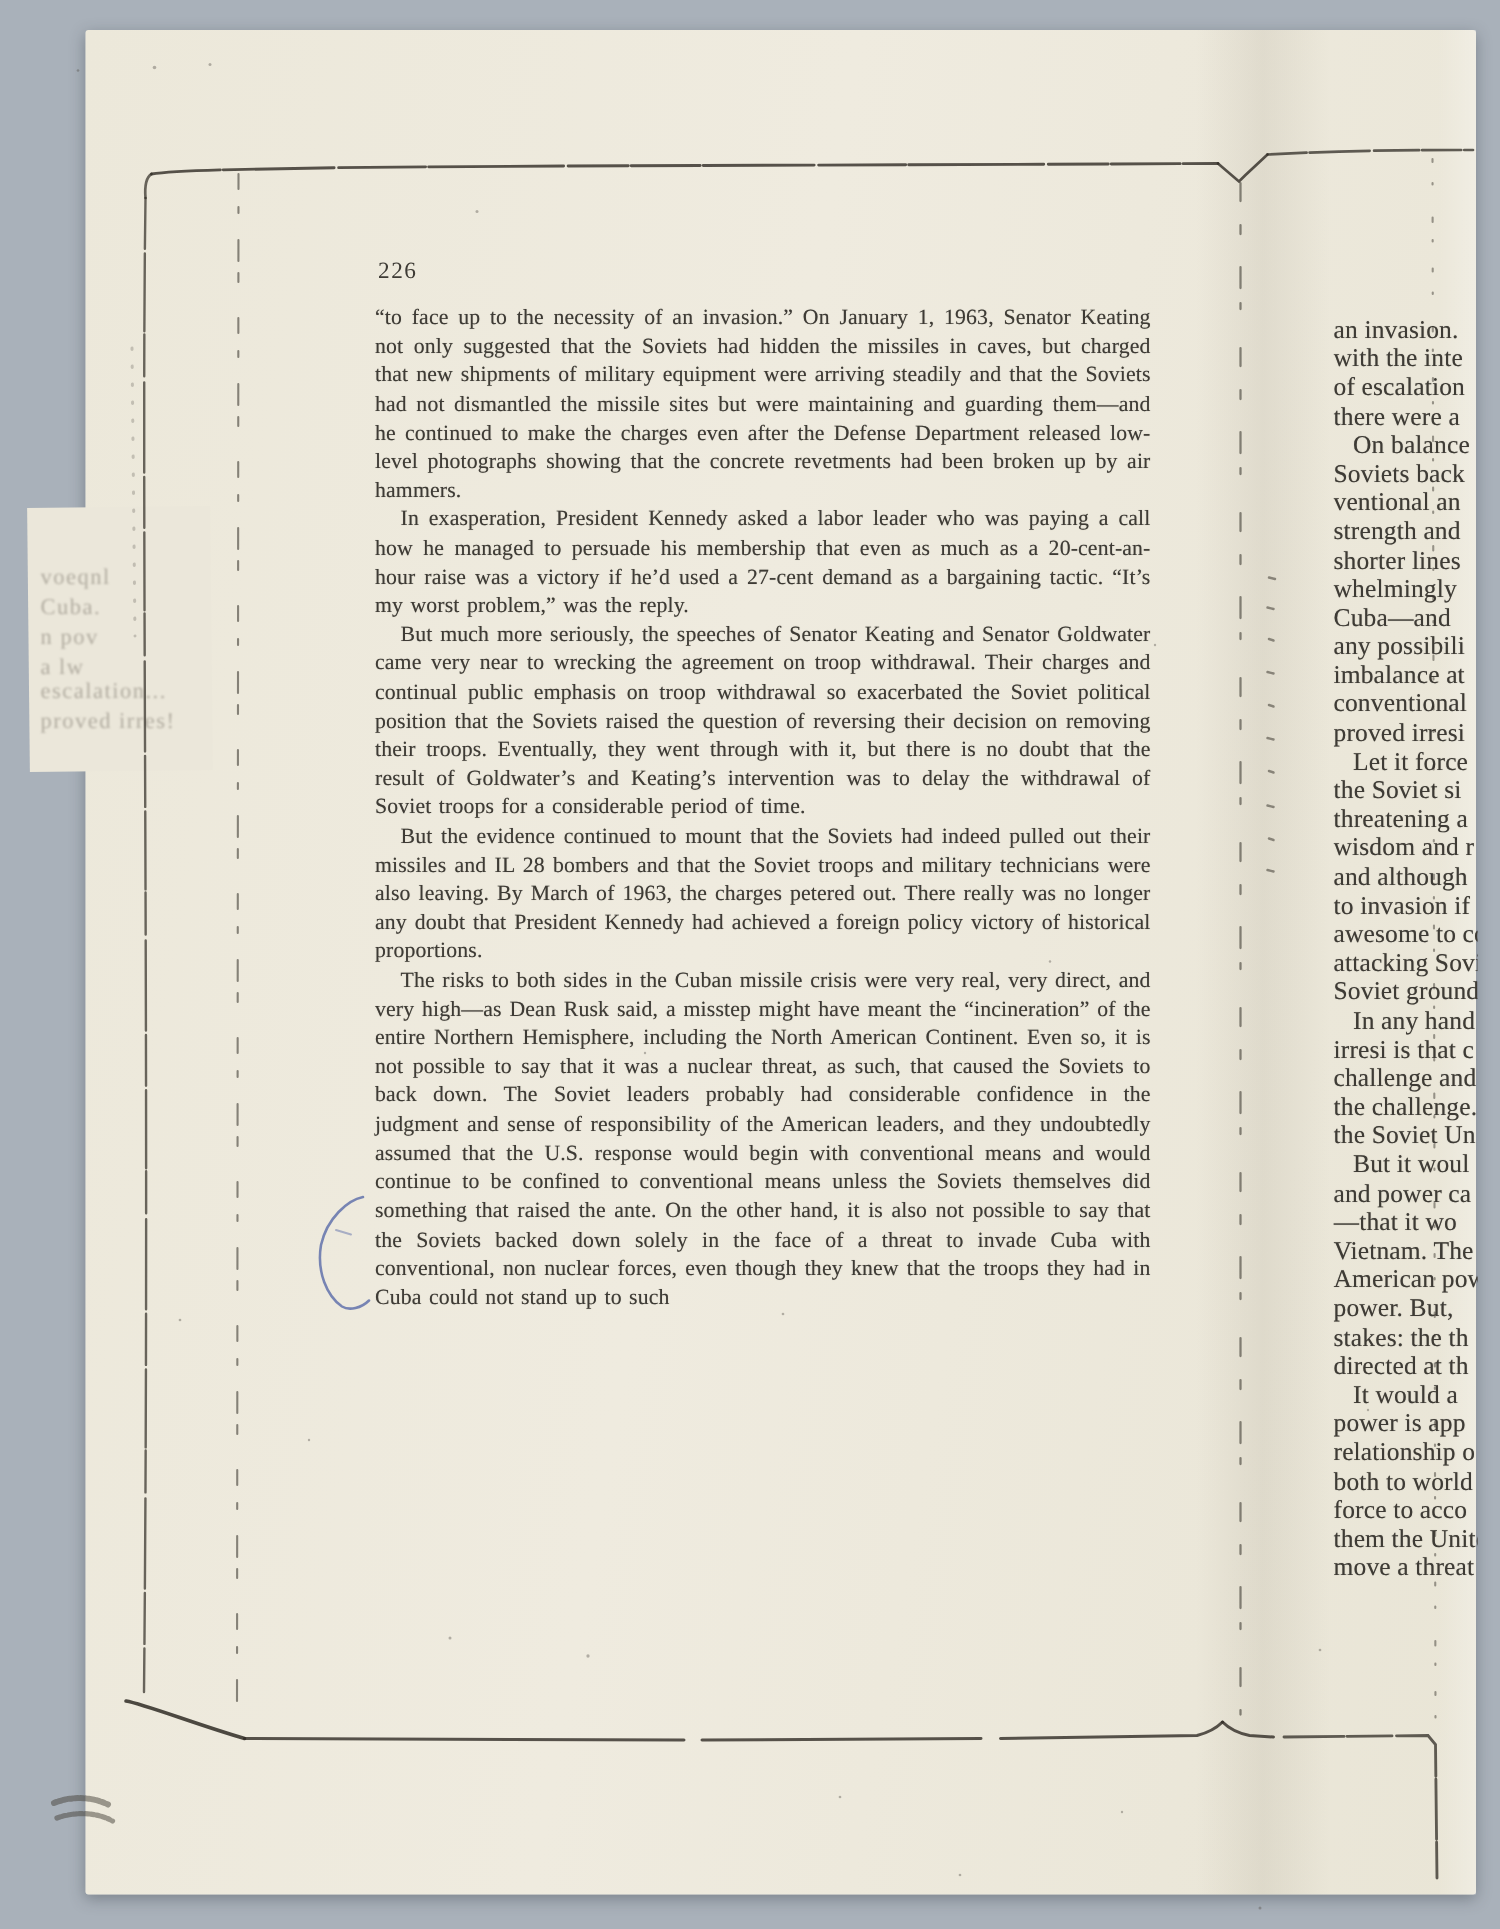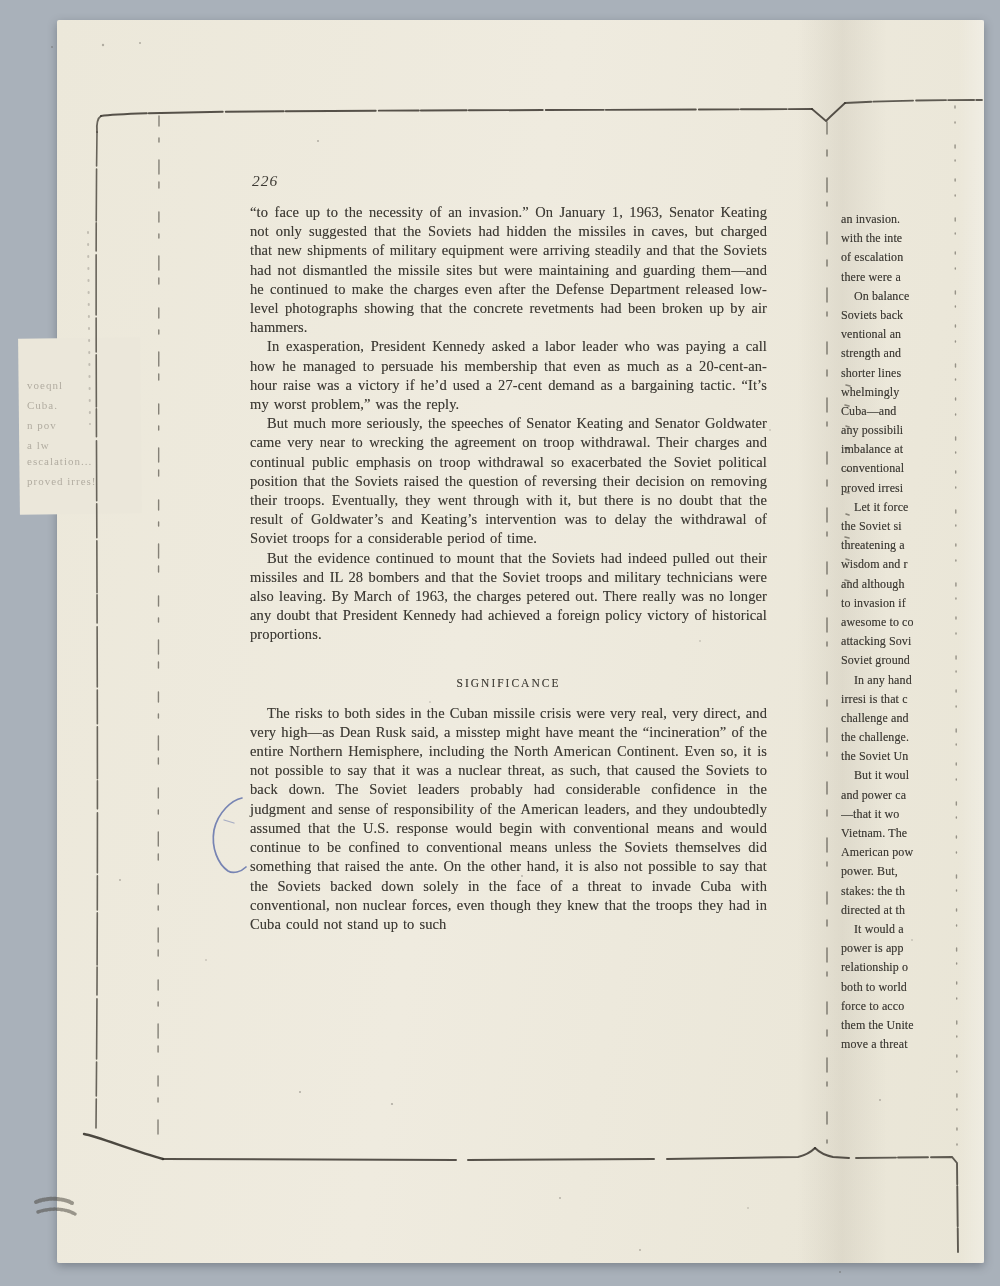--- a/index.html
+++ b/index.html
@@ -23,47 +23,47 @@
     background:linear-gradient(90deg,rgba(255,255,255,0),rgba(255,255,255,.28));
   }
   .bleed-patch{
     position:absolute;left:-38px;top:318px;width:122px;height:176px;
     background:#ebe7da;transform:rotate(-.6deg);
   }
   .pagehead{
     position:absolute;left:193px;top:152px;width:517px;height:22px;
     color:#3e3b35;
   }
-  .pgnum{position:absolute;left:2px;top:0;font-size:15.5px;letter-spacing:1px;font-style:italic;}
+  .pgnum{position:absolute;left:2px;top:0;font-size:15.5px;letter-spacing:1px;}
   .runtitle{
     display:block;text-align:center;font-style:italic;font-size:15.8px;
     word-spacing:5px;letter-spacing:.4px;
   }
   .col-main{
     position:absolute;left:193px;top:183px;width:517px;
     font-size:14.5px;line-height:19.2px;text-align:justify;
     color:#3e3b35;letter-spacing:.1px;word-spacing:1.2px;
     text-shadow:0 0 .5px rgba(62,59,53,.5);
   }
   .col-main p{margin:0;text-indent:17px;}
   .col-main p.noindent{text-indent:0;}
   .sig{
     margin:30px 0 12px 0;font-size:11.5px;font-weight:normal;
     letter-spacing:2px;text-align:center;color:#46433c;line-height:17px;
   }
   .col-right{
-    position:absolute;left:784px;top:190px;width:96px;height:852px;
-    overflow:hidden;font-size:12px;color:#3e3b35;letter-spacing:.1px;
+    position:absolute;left:832px;top:190px;width:96px;height:852px;
+    overflow:hidden;font-size:17px;color:#3e3b35;letter-spacing:.1px;
     text-shadow:0 0 .5px rgba(62,59,53,.5);
   }
   .rline{height:19.2px;line-height:19.2px;white-space:nowrap;overflow:hidden;}
   .rline.ind{padding-left:13px;}
   .ghost{
     position:absolute;left:-30px;top:355px;width:150px;
-    font-size:11px;line-height:20px;color:#8b857a;opacity:.6;
+    font-size:15px;line-height:20px;color:#8b857a;opacity:.6;
     filter:blur(.6px);letter-spacing:1px;font-family:Liberation Serif, serif;
   }
   .gline{height:20px;white-space:nowrap;}
   .gline:nth-child(4){height:16px;}
   .marks{position:absolute;left:0;top:0;width:1000px;height:1286px;pointer-events:none;}
 </style>
 </head>
 <body>
 
 <div class="stage">
@@ -74,21 +74,20 @@
 
     <div class="pagehead">
       <span class="pgnum">226</span>
     </div>
 
     <div class="col-main">
       <p class="noindent">“to face up to the necessity of an invasion.” On January 1, 1963, Senator Keating not only suggested that the Soviets had hidden the missiles in caves, but charged that new shipments of military equipment were arriving steadily and that the Soviets had not dismantled the missile sites but were maintaining and guarding them—and he continued to make the charges even after the Defense Department released low-level photographs showing that the concrete revetments had been broken up by air hammers.</p>
       <p>In exasperation, President Kennedy asked a labor leader who was paying a call how he managed to persuade his membership that even as much as a 20-cent-an-hour raise was a victory if he’d used a 27-cent demand as a bargaining tactic. “It’s my worst problem,” was the reply.</p>
       <p>But much more seriously, the speeches of Senator Keating and Senator Goldwater came very near to wrecking the agreement on troop withdrawal. Their charges and continual public emphasis on troop withdrawal so exacerbated the Soviet political position that the Soviets raised the question of reversing their decision on removing their troops. Eventually, they went through with it, but there is no doubt that the result of Goldwater’s and Keating’s intervention was to delay the withdrawal of Soviet troops for a considerable period of time.</p>
       <p>But the evidence continued to mount that the Soviets had indeed pulled out their missiles and IL 28 bombers and that the Soviet troops and military technicians were also leaving. By March of 1963, the charges petered out. There really was no longer any doubt that President Kennedy had achieved a foreign policy victory of historical proportions.</p>
-      <h2 class="sig">SIGNIFICANCE</h2>
       <p>The risks to both sides in the Cuban missile crisis were very real, very direct, and very high—as Dean Rusk said, a misstep might have meant the “incineration” of the entire Northern Hemisphere, including the North American Continent. Even so, it is not possible to say that it was a nuclear threat, as such, that caused the Soviets to back down. The Soviet leaders probably had considerable confidence in the judgment and sense of responsibility of the American leaders, and they undoubtedly assumed that the U.S. response would begin with conventional means and would continue to be confined to conventional means unless the Soviets themselves did something that raised the ante. On the other hand, it is also not possible to say that the Soviets backed down solely in the face of a threat to invade Cuba with conventional, non nuclear forces, even though they knew that the troops they had in Cuba could not stand up to such</p>
     </div>
 
     <div class="col-right">
       <div class="rline">an invasion.</div>
       <div class="rline">with the inte</div>
       <div class="rline">of escalation</div>
       <div class="rline">there were a</div>
       <div class="rline ind">On balance</div>
       <div class="rline">Soviets back</div>

